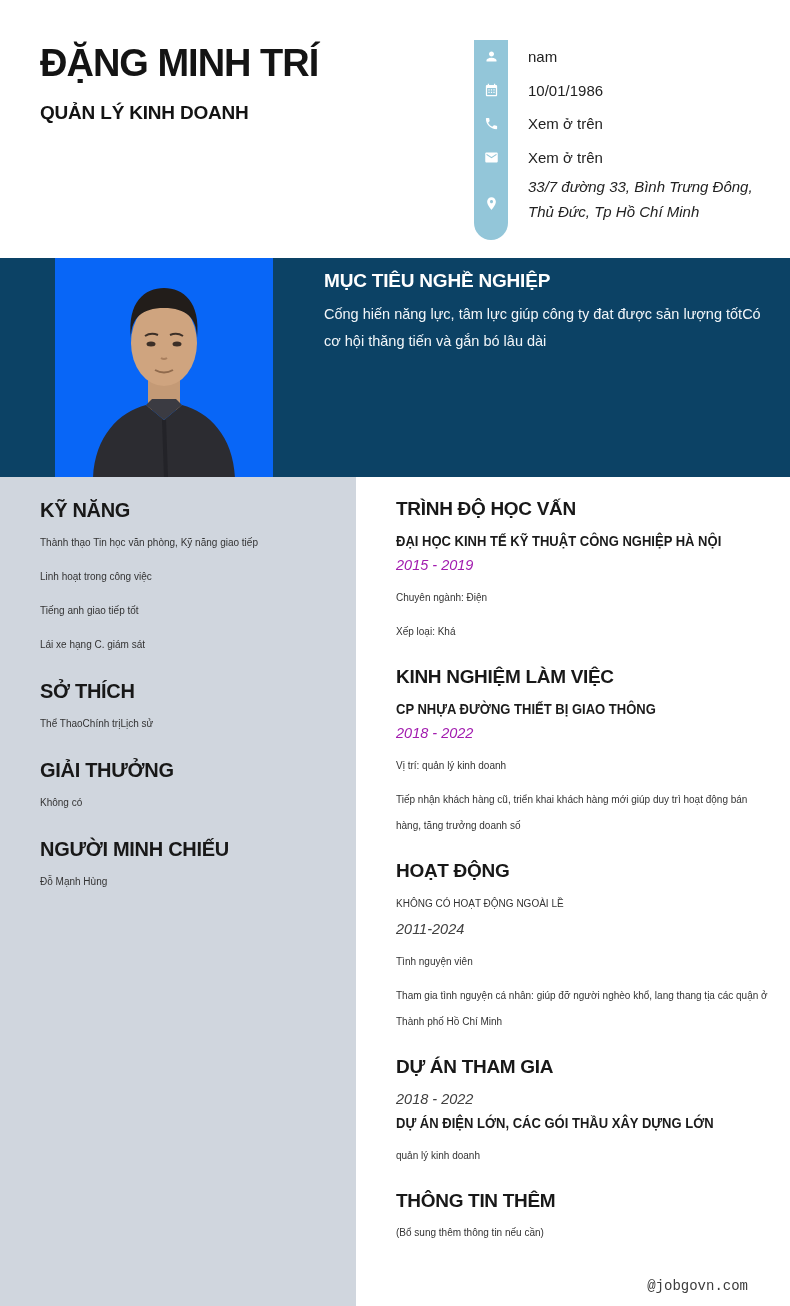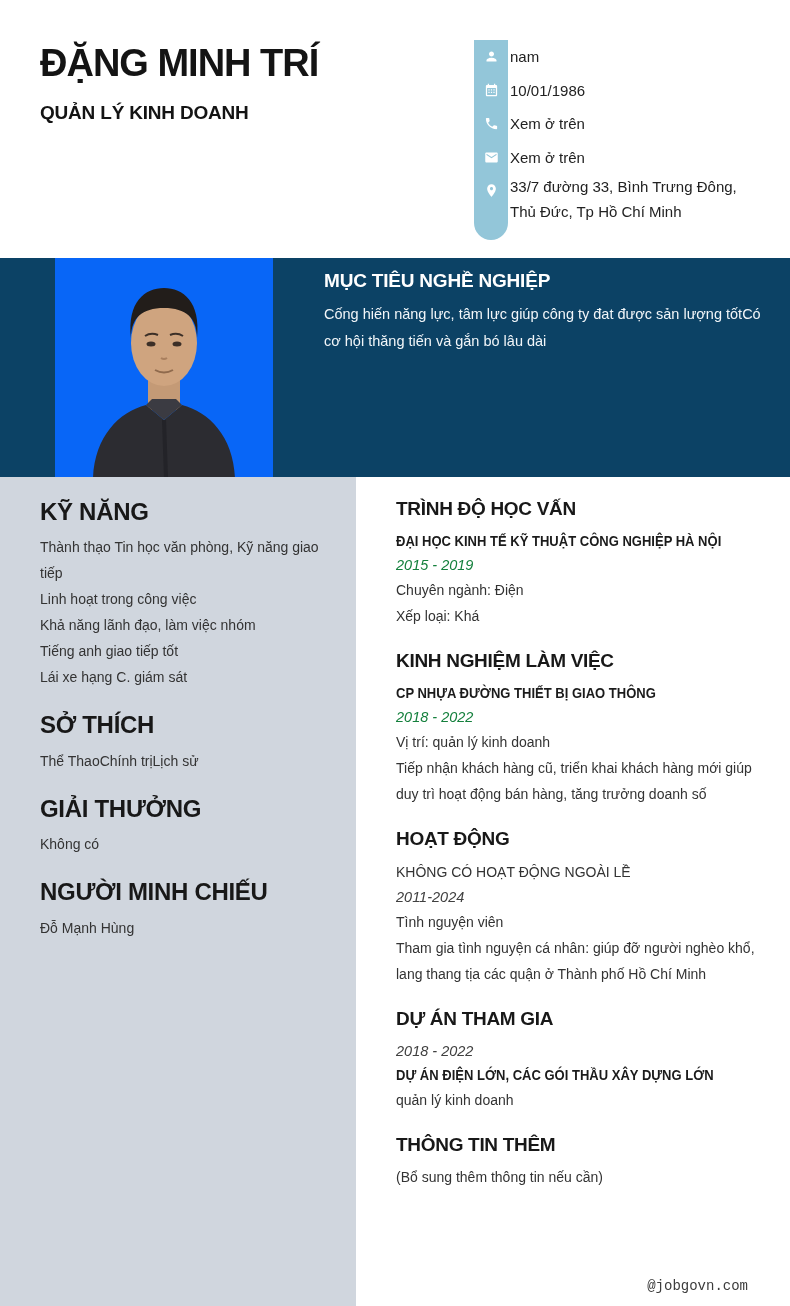--- a/index.html
+++ b/index.html
@@ -10,49 +10,49 @@
   
   .identity { position:absolute; left:40px; top:42px; }
   .name { font-size:38px; font-weight:800; letter-spacing:-1px; color:#141414; line-height:1.15; }
   .role { font-size:19px; font-weight:700; color:#141414; margin-top:16px; letter-spacing:-0.2px; }
 
   .contact { position:absolute; left:474px; top:40px; width:290px; }
   .contact-bar { position:absolute; left:0; top:0; width:34px; height:200px;
                  background:#93c6d9; border-radius:0 0 17px 17px; }
   .contact-rows { position:relative; }
   .contact-row { display:flex; align-items:center; min-height:33.5px; }
-  .contact-row.tall { align-items:flex-start; }
+  .contact-row.tall { align-items:center;font-style:italic; }
   .contact-row.tall .ico { margin-top:9px; }
   .ico { width:34px; display:flex; justify-content:center; flex:0 0 34px; }
   .ico svg { width:15px; height:15px; fill:#ffffff; }
-  .cval { margin-left:2px; width:240px; font-size:15px; color:#222222; line-height:25px; }
+  .cval { margin-left:20px; width:240px; font-size:15px; color:#222222; line-height:25px; }
 
   
   .band { position:absolute; left:0; top:258px; width:790px; height:219px; background:#0c4265; }
   .photo { position:absolute; left:55px; top:258px; width:218px; height:220px; }
   .photo svg { display:block; width:100%; height:100%; }
   .objective { position:absolute; left:324px; top:270px; width:438px; color:#ffffff; }
   .objective h2 { font-size:19px; font-weight:700; letter-spacing:-0.2px; }
   .objective p { margin-top:9px; font-size:14.5px; line-height:27px; color:#f2f6f9; }
 
   
   .sidebar { position:absolute; left:0; top:477px; width:356px; height:829px;
              background:#d0d6de; padding:22px 20px 0 40px; }
   .main { position:absolute; left:356px; top:477px; width:434px; height:1074px;
           background:#ffffff; padding:22px 16px 0 40px; }
 
-  .sec-h { font-size:24px; font-weight:700; color:#181818; letter-spacing:-0.3px;
+  .sec-h { font-size:20px; font-weight:700; color:#181818; letter-spacing:-0.3px;
            margin:22px 0 9px; line-height:1.1; }
   .sec-h.first { margin-top:0; }
-  .item, .body-line { font-size:14px; color:#333333; line-height:26px; }
+  .item, .body-line { font-size:10px; color:#333333; line-height:26px;margin-top:8px; }
 
   .main .sec-h { font-size:19px; }
   .entry-title { font-size:14px; font-weight:700; color:#1b1b1b; line-height:24px;
                  white-space:nowrap; transform:scaleX(0.93); transform-origin:0 50%; }
-  .period { font-size:14.5px; font-style:italic; line-height:24px; color:#15803d; }
+  .period { font-size:14.5px; font-style:italic; line-height:24px; color:#a21caf; }
   .period.dark { color:#404040; }
   .body-line.justify { text-align:justify; }
   .upper { text-transform:none; }
 
   .watermark { position:absolute; right:42px; bottom:12px;
                font-family:"Liberation Mono", monospace; font-size:14px; color:#3c3c3c; }
 </style>
 </head>
 <body>
 
@@ -129,21 +129,20 @@
   </div>
   <div class="objective">
     <h2>MỤC TIÊU NGHỀ NGHIỆP</h2>
     <p>Cống hiến năng lực, tâm lực giúp công ty đat được sản lượng tốtCó cơ hội thăng tiến và gắn bó lâu dài</p>
   </div>
 
   <div class="sidebar">
     <div class="sec-h first">KỸ NĂNG</div>
     <div class="item">Thành thạo Tin học văn phòng, Kỹ năng giao tiếp</div>
     <div class="item">Linh hoạt trong công việc</div>
-    <div class="item">Khả năng lãnh đạo, làm việc nhóm</div>
     <div class="item">Tiếng anh giao tiếp tốt</div>
 
     <div class="item">Lái xe hạng C. giám sát</div>
 
     <div class="sec-h">SỞ THÍCH</div>
     <div class="item">Thể ThaoChính trịLịch sử</div>
 
     <div class="sec-h">GIẢI THƯỞNG</div>
     <div class="item">Không có</div>
 

